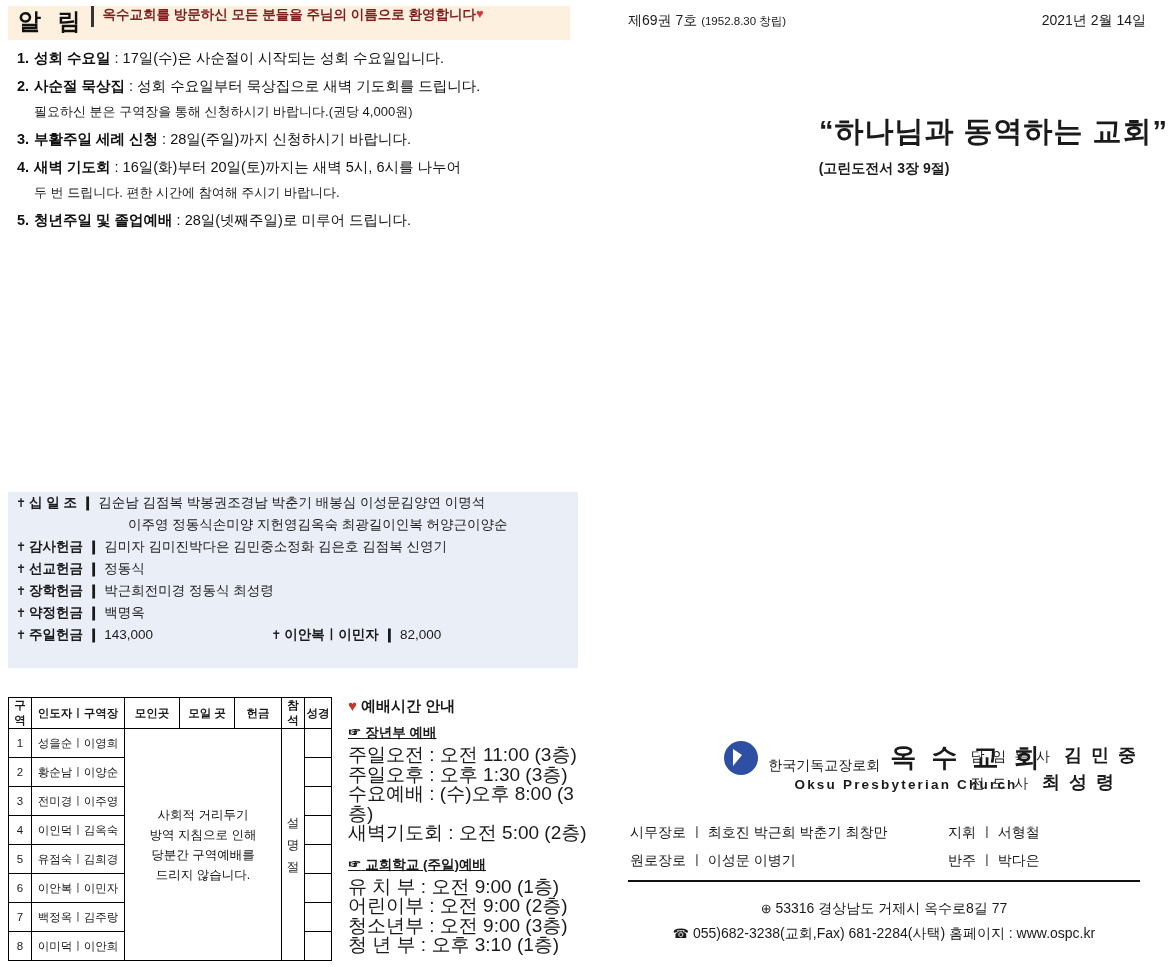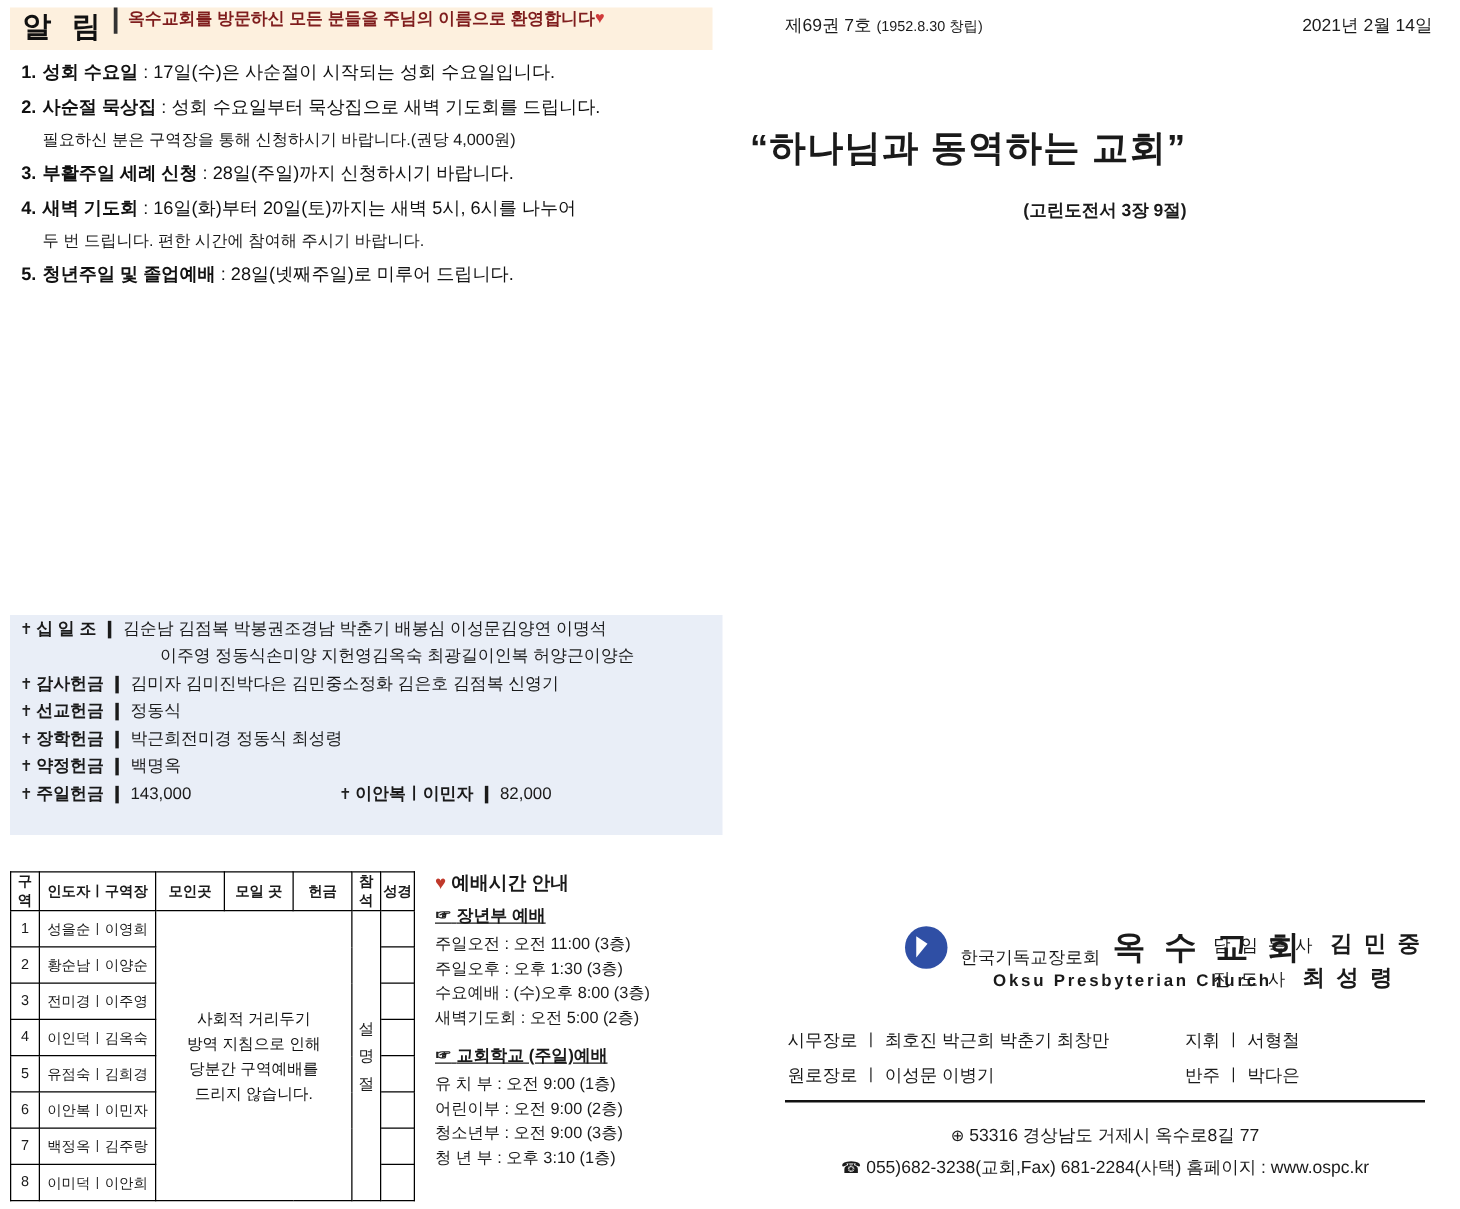--- a/index.html
+++ b/index.html
@@ -159,21 +159,21 @@
     margin-bottom: 8px;
   }
   .worship-title .hrt { color: #c0392b; }
   .w-group-head {
     font-size: 13.5px;
     font-weight: bold;
     text-decoration: underline;
     margin-bottom: 3px;
   }
   .w-line {
-    font-size: 13px;
+    font-size: 19px;
     line-height: 19.5px;
   }
   .w-gap { height: 13px; }
 
   
   .right-col {
     position: absolute;
     left: 600px;
     top: 0;
     width: 568px;
@@ -188,23 +188,23 @@
   .vol-line .small { font-size: 11.5px; }
   .date-line {
     position: absolute;
     right: 22px;
     top: 12px;
     font-size: 14px;
   }
   .slogan {
     position: absolute;
     left: 0;
-    top: 99px;
+    top: 112px;
     width: 568px;
-    text-align: left;
+    text-align: right;
     font-size: 29px;
     font-weight: bold;
     letter-spacing: 1px;
   }
   .slogan-ref {
     position: absolute;
     left: 0;
     top: 160px;
     width: 568px;
     text-align: center;

